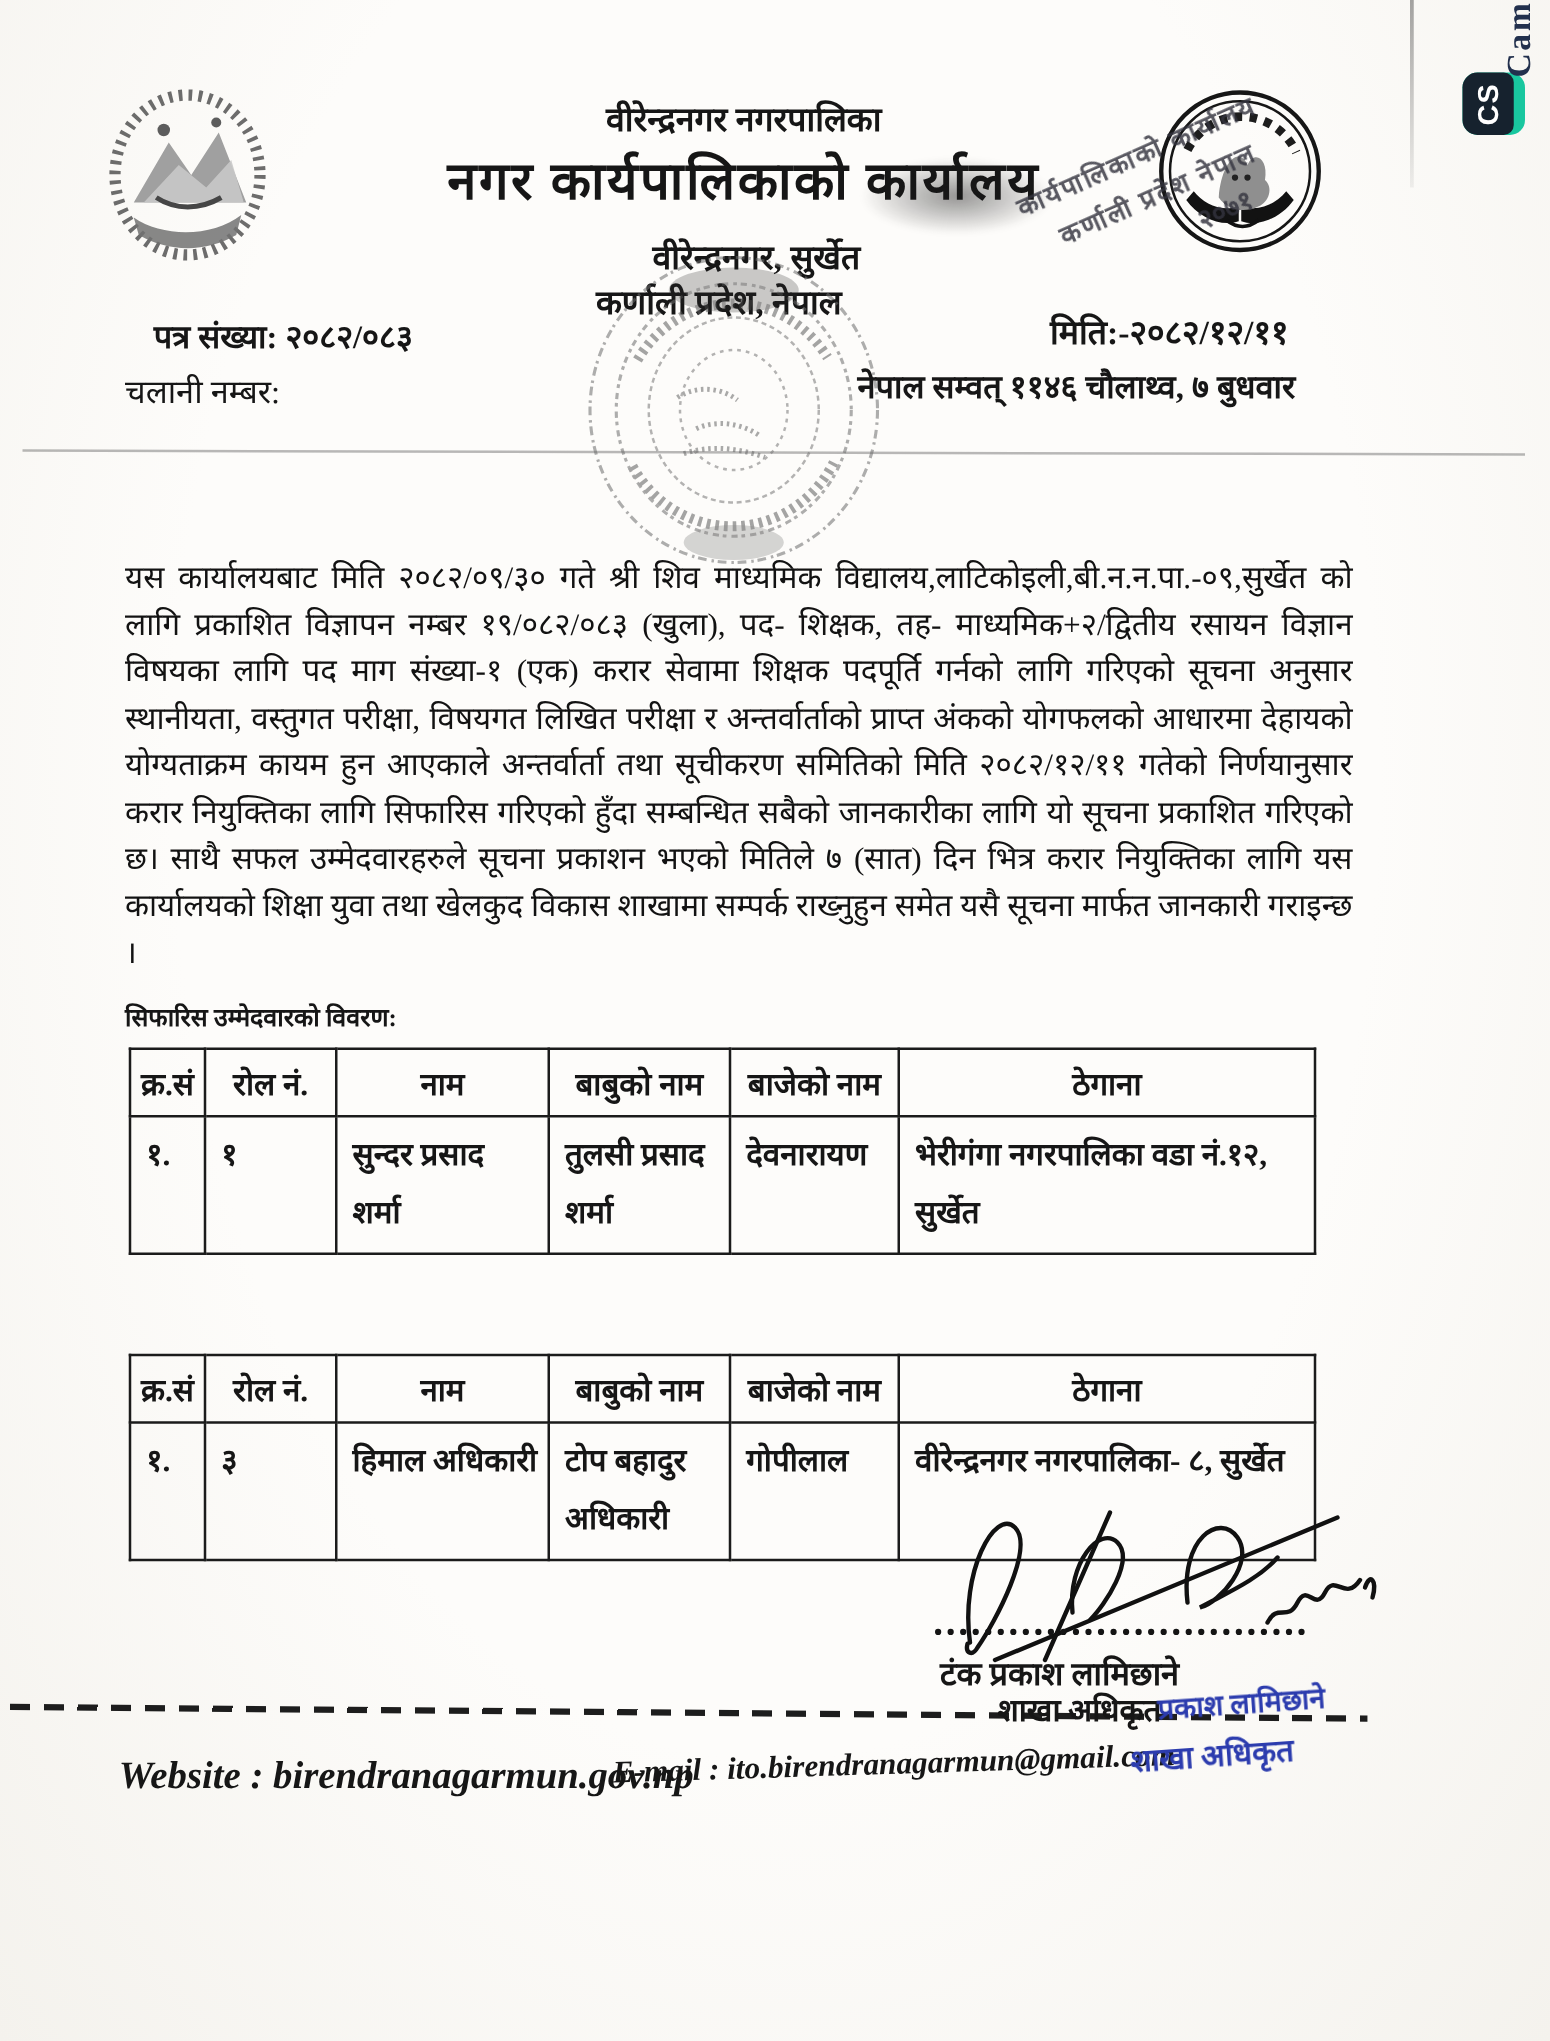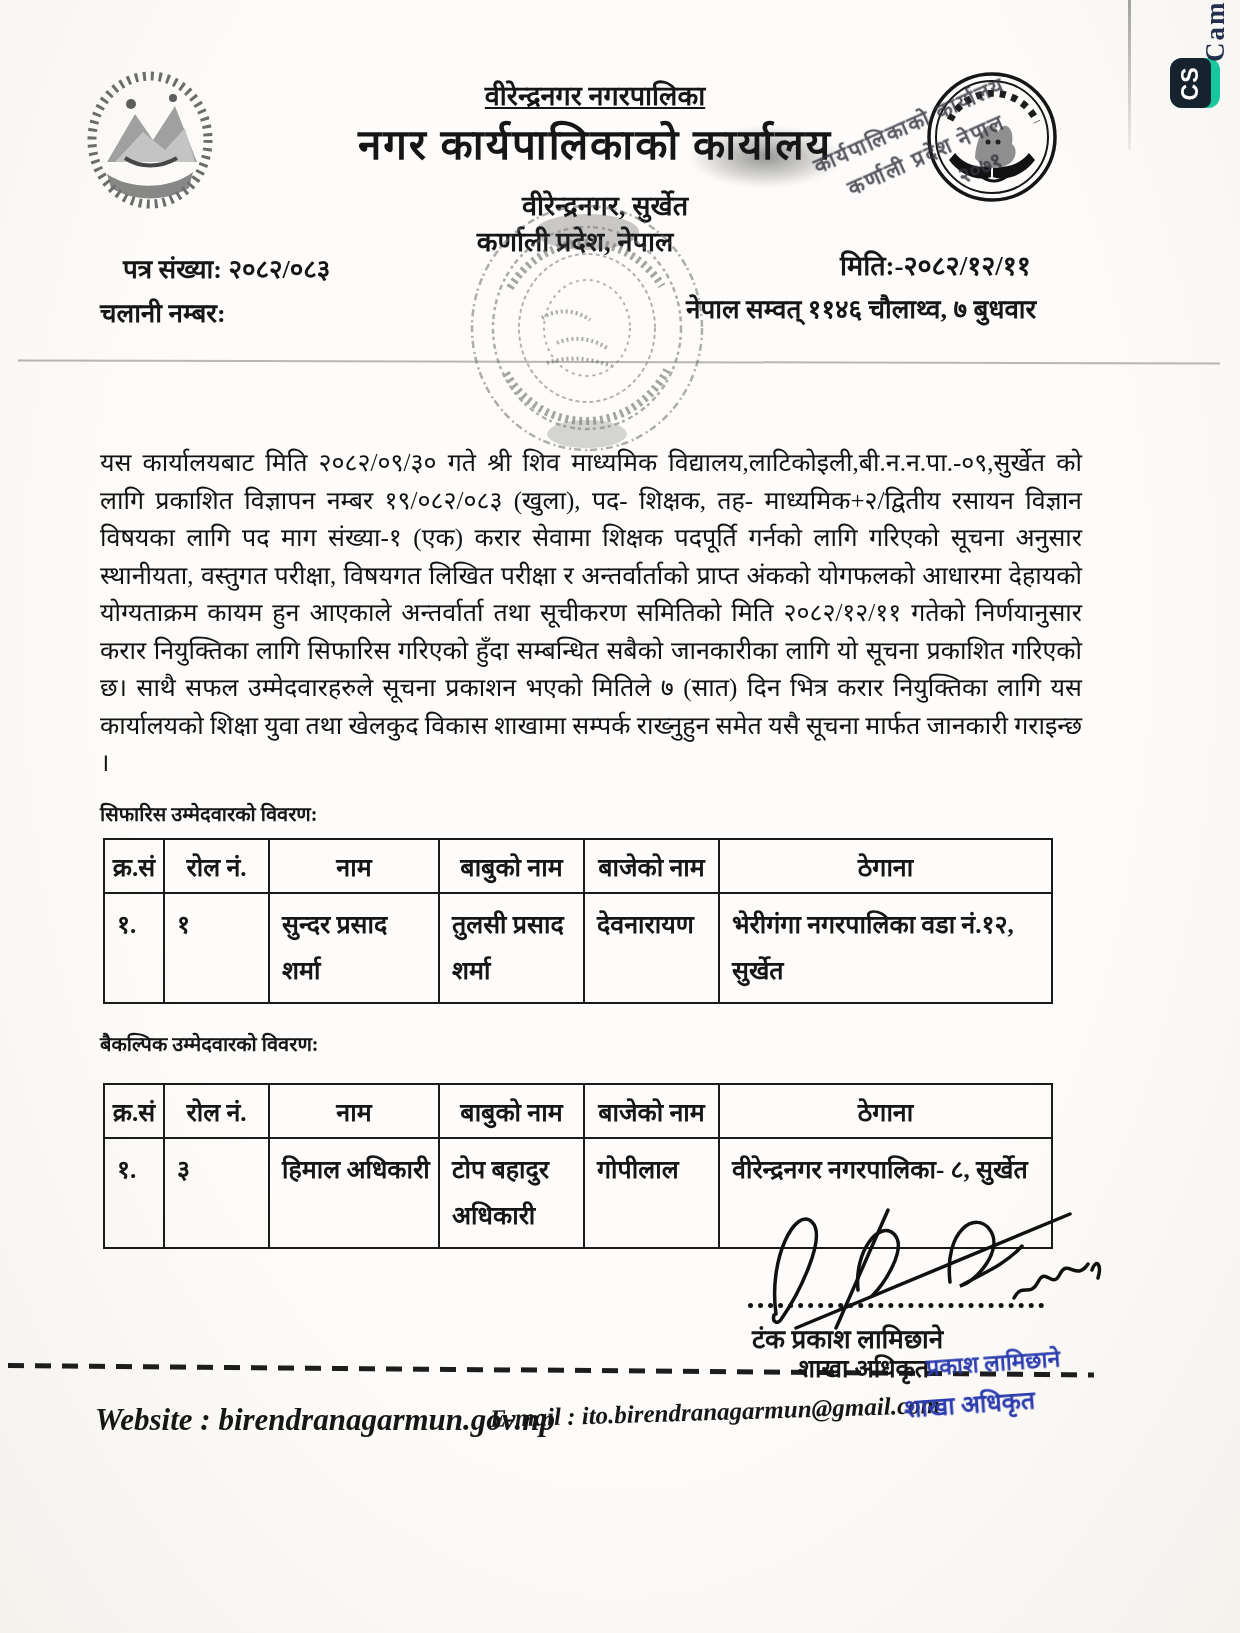--- a/index.html
+++ b/index.html
@@ -6,26 +6,26 @@
   body { margin:0; background:#e9e7e3; }
   .page {
     position:relative; width:1240px; height:1633px; margin:0 auto;
     background:radial-gradient(ellipse at 50% 38%, #fdfcfa 55%, #f4f2ed 100%);
     overflow:hidden; color:#161616;
     font-family:"Liberation Serif","DejaVu Serif",serif;
   }
   .abs { position:absolute; }
 
   
-  .muni-title { top:76px; left:0; width:1190px; text-align:center; font-size:27px; font-weight:700;text-decoration:underline; }
+  .muni-title { top:76px; left:0; width:1190px; text-align:center; font-size:27px; font-weight:700; }
   .office-title { top:114px; left:0; width:1190px; text-align:center; font-size:42px; font-weight:700; letter-spacing:2px; }
   .addr1 { top:186px; left:0; width:1210px; text-align:center; font-size:27px; font-weight:700; }
   .addr2 { top:222px; left:0; width:1150px; text-align:center; font-size:27px; font-weight:700; }
   .letter-no { top:250px; left:100px; font-size:26px; font-weight:700;margin-left:23px; }
-  .dispatch-no { top:294px; left:100px; font-size:26px; font-weight:700;text-align:right; }
+  .dispatch-no { top:294px; left:100px; font-size:26px; font-weight:400;text-align:right; }
   .date-line { top:246px; left:840px; font-size:27px; font-weight:700; }
   .sambat-line { top:290px; left:686px; font-size:26px; font-weight:700; }
 
   .emblem { top:62px; left:85px; width:130px; height:150px; filter:blur(.4px); opacity:.95; }
   .logo-right { top:70px; left:925px; width:135px; height:135px; filter:blur(.3px); }
 
   
   .stamp-arc { top:152px; left:808px; width:340px; transform:rotate(-24deg); transform-origin:left top;
                color:#34343f; opacity:.82; filter:blur(.35px); font-weight:700; line-height:34px; }
   .stamp-arc .l1 { font-size:21px; letter-spacing:2px; }
@@ -177,21 +177,20 @@
         <td>१.</td>
         <td>१</td>
         <td>सुन्दर प्रसाद शर्मा</td>
         <td>तुलसी प्रसाद शर्मा</td>
         <td>देवनारायण</td>
         <td>भेरीगंगा नगरपालिका वडा नं.१२, सुर्खेत</td>
       </tr>
     </tbody>
   </table>
 
-  <div class="abs sec-title sec2-title">बैकल्पिक उम्मेदवारको विवरण:</div>
   <table class="candidate t2">
     <colgroup>
         <col style="width:60px">
         <col style="width:105px">
         <col style="width:170px">
         <col style="width:145px">
         <col style="width:135px">
         <col style="width:333px">
       </colgroup>
     <thead>

